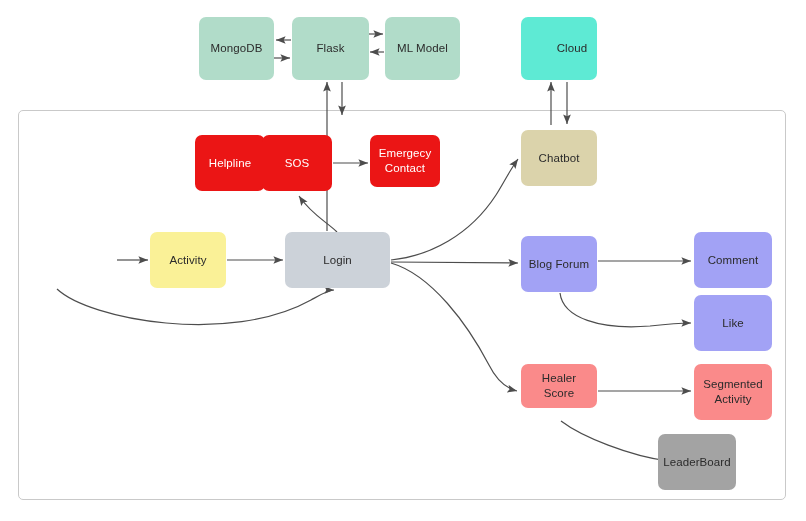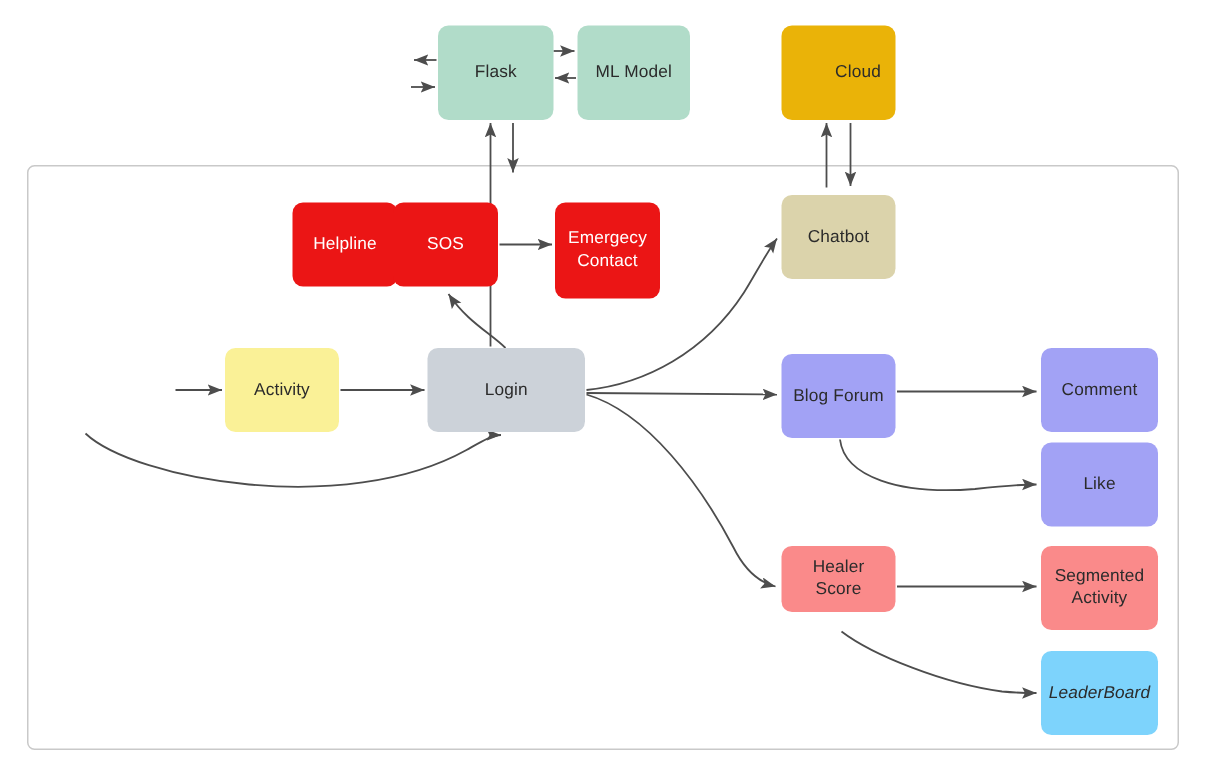--- a/index.html
+++ b/index.html
@@ -99,39 +99,42 @@
       <path d="M598,261 L691,261"></path>
 
       <path d="M560,293 C563,318 600,330 650,326 C668,324 682,323 691,323"></path>
 
       <path d="M598,391 L691,391"></path>
 
       <path d="M561,421 C582,437 630,456 668,461 C679,462 686,462 691,462"></path>
     </g>
   </svg>
 
+  <div class="node" style="left:199px; top:17px; width:75px; height:63px; background:#b1dcc9; color:#2b2b2b;">
+    <span>MongoDB</span>
+  </div>
   <div class="node" style="left:292px; top:17px; width:77px; height:63px; background:#b1dcc9; color:#2b2b2b;">
     <span>Flask</span>
   </div>
   <div class="node" style="left:385px; top:17px; width:75px; height:63px; background:#b1dcc9; color:#2b2b2b;">
     <span>ML Model</span>
   </div>
-  <div class="node" style="left:521px; top:17px; width:76px; height:63px; background:#eab308; color:#2b2b2b;padding-left:30px;">
+  <div class="node" style="left:521px; top:17px; width:76px; height:63px; background:#5eead4; color:#2b2b2b;padding-left:30px;">
     <span>Cloud</span>
   </div>
   <div class="node" style="left:521px; top:130px; width:76px; height:56px; background:#dbd3ab; color:#2b2b2b;">
     <span>Chatbot</span>
   </div>
   <div class="node" style="left:155px; top:135px; width:70px; height:56px; background:#eb1515; color:#ffffff;margin-left:40px;">
     <span>Helpline</span>
   </div>
   <div class="node" style="left:262px; top:135px; width:70px; height:56px; background:#eb1515; color:#ffffff;">
     <span>SOS</span>
   </div>
-  <div class="node" style="left:370px; top:135px; width:70px; height:64px; background:#eb1515; color:#ffffff;">
+  <div class="node" style="left:370px; top:135px; width:70px; height:52px; background:#eb1515; color:#ffffff;">
     <span>Emergecy Contact</span>
   </div>
   <div class="node" style="left:150px; top:232px; width:76px; height:56px; background:#faf197; color:#2b2b2b;">
     <span>Activity</span>
   </div>
   <div class="node" style="left:285px; top:232px; width:105px; height:56px; background:#ccd2d9; color:#2b2b2b;">
     <span>Login</span>
   </div>
   <div class="node" style="left:521px; top:236px; width:76px; height:56px; background:#a2a2f5; color:#2b2b2b;">
     <span>Blog Forum</span>
@@ -141,17 +144,17 @@
   </div>
   <div class="node" style="left:694px; top:295px; width:78px; height:56px; background:#a2a2f5; color:#2b2b2b;">
     <span>Like</span>
   </div>
   <div class="node" style="left:521px; top:364px; width:76px; height:44px; background:#fa8a8a; color:#2b2b2b;">
     <span>Healer Score</span>
   </div>
   <div class="node" style="left:694px; top:364px; width:78px; height:56px; background:#fa8a8a; color:#2b2b2b;">
     <span>Segmented Activity</span>
   </div>
-  <div class="node" style="left:694px; top:434px; width:78px; height:56px; background:#7dd3fc; color:#2b2b2b;font-style:italic;">
+  <div class="node" style="left:658px; top:434px; width:78px; height:56px; background:#a3a3a3; color:#2b2b2b;">
     <span>LeaderBoard</span>
   </div>
 
 </div>
 
 </body></html>

